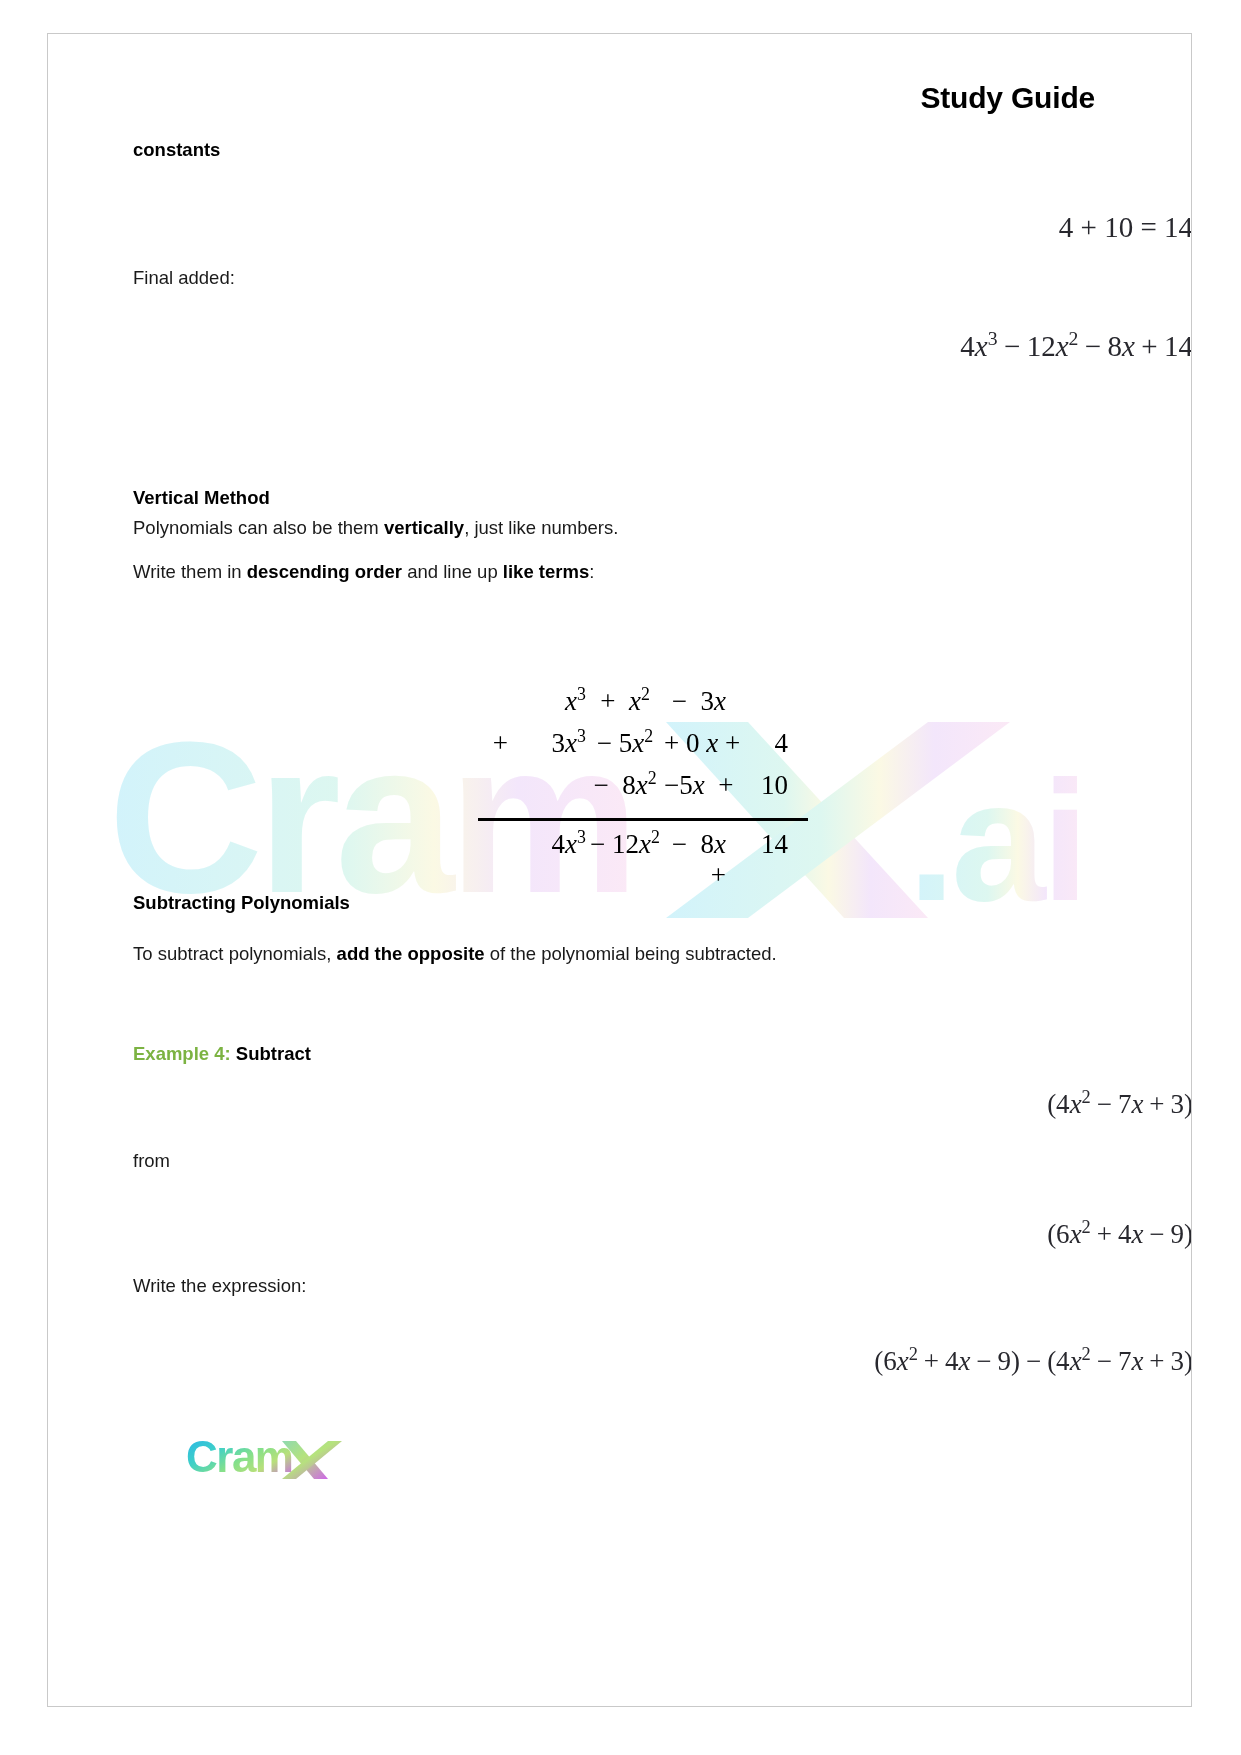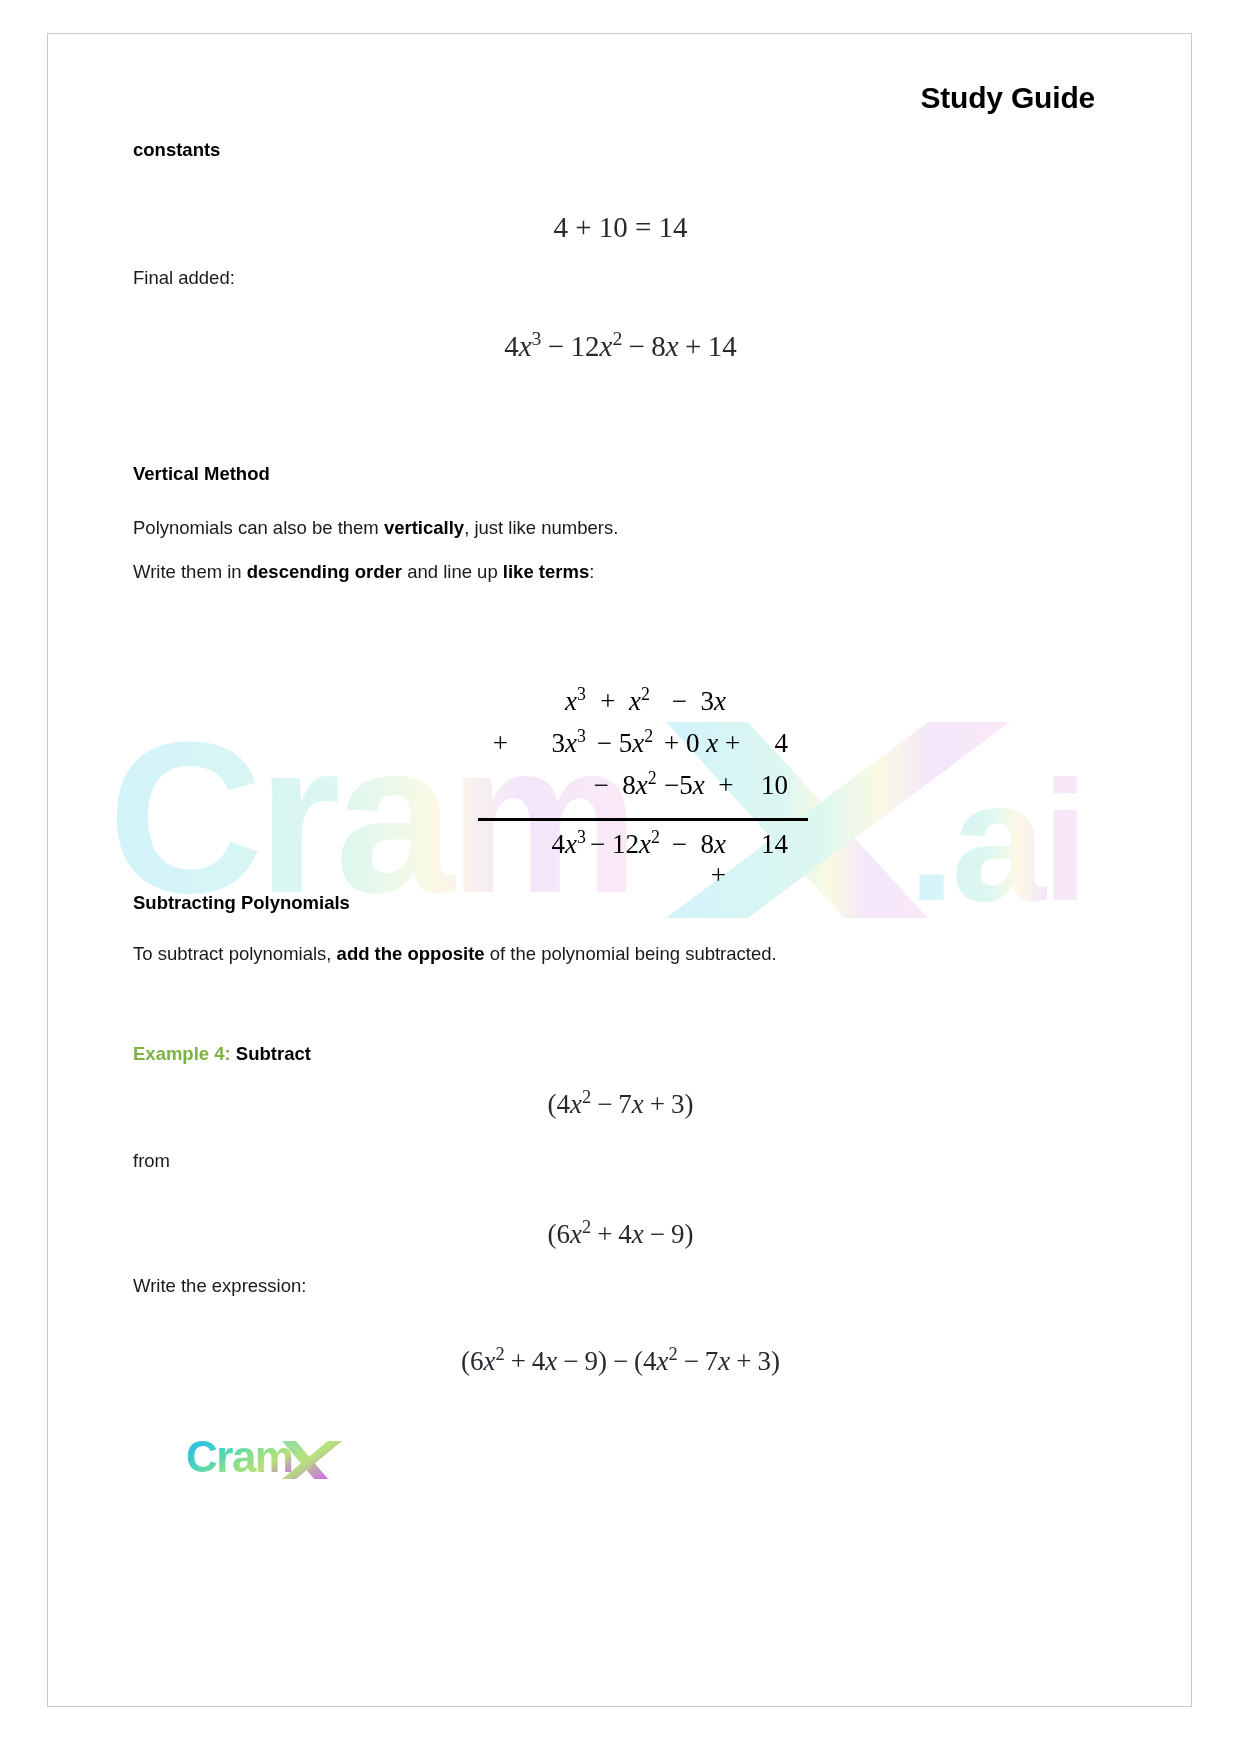--- a/index.html
+++ b/index.html
@@ -77,21 +77,21 @@
   }
 
   .ex-label { color: #7cb342; font-weight: bold; }
   .ex-rest  { color: #000000; font-weight: bold; }
 
   
   .math {
     position: absolute;
     left: 0;
     width: 1145px;
-    text-align: center;
+    text-align: right;
     font-family: "Liberation Serif", "DejaVu Serif", serif;
     font-size: 29px;
     color: #28282e;
     white-space: nowrap;
   }
   .math i {
     font-style: italic;
     font-family: "Liberation Serif", "DejaVu Serif", serif;
   }
   .math sup {
@@ -186,21 +186,21 @@
     <div class="math" style="top:177px">
       <span>4 + 10 = 14</span>
     </div>
 
     <div class="para" style="top:232px">Final added:</div>
 
     <div class="math" style="top:296px">
       <span>4<i>x</i><sup>3</sup><span class="op">−</span>12<i>x</i><sup>2</sup><span class="op">−</span>8<i>x</i><span class="op">+</span>14</span>
     </div>
 
-    <div class="head" style="top:429px">Vertical Method</div>
+    <div class="head" style="top:453px">Vertical Method</div>
 
     <div class="para" style="top:482px"><span>Polynomials can also be them </span><b>vertically</b><span>, just like numbers.</span></div>
 
     <div class="para" style="top:526px"><span>Write them in </span><b>descending order</b><span> and line up </span><b>like terms</b><span>:</span></div>
 
     <div class="vblock">
 
       <div class="vrow">
         <span class="c-sign"></span>
         <span class="c-cube"><i>x</i><sup>3</sup></span>

